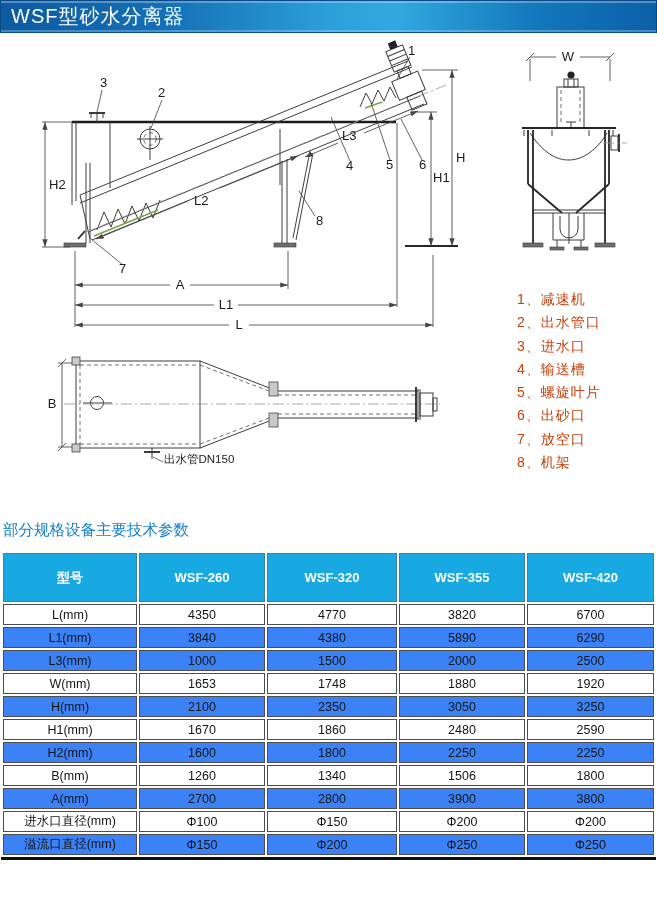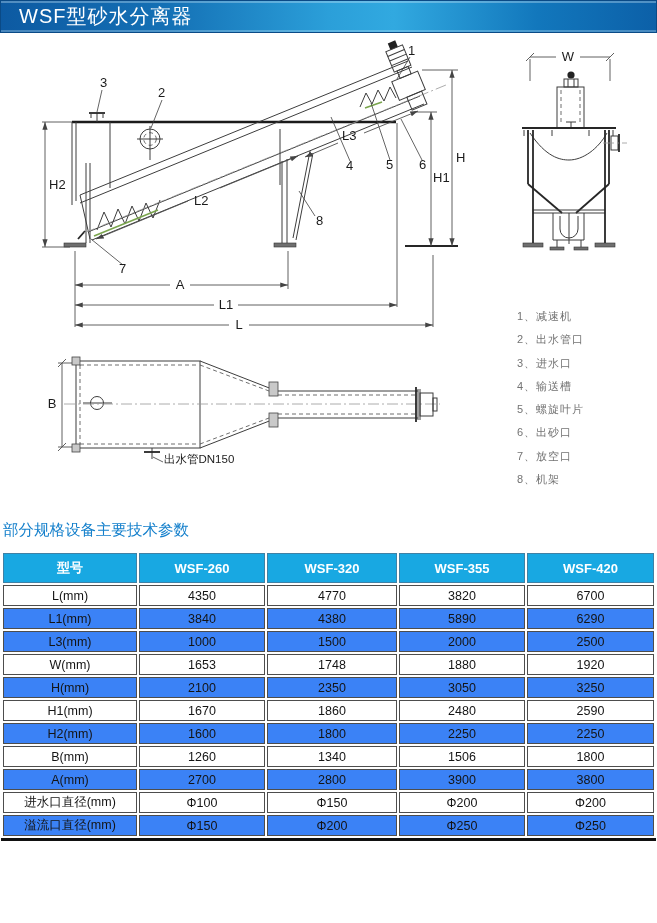--- a/index.html
+++ b/index.html
@@ -3,47 +3,47 @@
 <meta charset="utf-8">
 <style>
   html,body{margin:0;padding:0;background:#fff;}
   #page{position:relative;width:657px;height:923px;background:#fff;overflow:hidden;
         font-family:"Liberation Sans",sans-serif;}
   
   #topbar{position:absolute;left:0;top:0;width:657px;height:33px;box-sizing:border-box;
     background:linear-gradient(90deg,#0d5aa2 0%,#1470b5 25%,#2b9fd9 50%,#31a9e0 60%,#1277bc 82%,#0c60a8 100%);
     border:1px solid #0a4a86;
     box-shadow:inset 0 2px 0 rgba(210,235,250,.35), inset 0 -2px 0 rgba(210,235,250,.3);}
-  #topbar .t{color:#fff;font-size:20px;line-height:31px;padding-left:18px;letter-spacing:1px;}
+  #topbar .t{color:#fff;font-size:20px;line-height:31px;padding-left:10px;letter-spacing:1px;}
   
   #drawing{position:absolute;left:0;top:33px;}
   .ln{stroke:#3d3d3d;stroke-width:1;fill:none}
   .md{stroke:#262626;stroke-width:1.8;fill:none}
   .thk{stroke:#1b1b1b;stroke-width:2.4;fill:none}
   .dim{stroke:#4f4f4f;stroke-width:.9;fill:none}
   .ldr{stroke:#3d3d3d;stroke-width:.8;fill:none}
   .dsh{stroke:#4a4a4a;stroke-width:.8;fill:none;stroke-dasharray:4 3}
   .cl{stroke:#979797;stroke-width:.8;fill:none;stroke-dasharray:11 3 2 3}
   .grn{stroke:#7aa54d;stroke-width:1.6}
   .ft{fill:#6f6f6f;stroke:#333;stroke-width:.6}
   .blk{fill:#c9c9c9;stroke:#444;stroke-width:.8}
   text.d{font:13px "Liberation Sans",sans-serif;fill:#1b1b1b}
   text.s{font:11.5px "Liberation Sans",sans-serif;fill:#1b1b1b}
   
-  #legend{position:absolute;left:517px;top:305px;font-size:11px;line-height:23.3px;
-          color:#737373;letter-spacing:1px;}
+  #legend{position:absolute;left:517px;top:288px;font-size:14px;line-height:23.3px;
+          color:#c2410c;letter-spacing:1px;}
   
   #sec-title{position:absolute;left:3px;top:520px;font-size:15.5px;font-weight:normal;color:#1580cc;}
   
   #spec-table{position:absolute;left:1px;top:551px;width:655px;table-layout:fixed;
       border-collapse:separate;border-spacing:2px;border-bottom:3px solid #111;}
   #spec-table th,#spec-table td{border:1px solid #4d4d4d;box-sizing:border-box;
       text-align:center;vertical-align:middle;font-size:12.5px;color:#141414;
       padding:1px 2px;background:#fff;height:21px;overflow:hidden;white-space:nowrap;}
-  #spec-table th{background:#18a8e2;color:#fff;font-size:13px;font-weight:bold;height:30px;border-color:#3f81a5;}
+  #spec-table th{background:#18a8e2;color:#fff;font-size:13px;font-weight:bold;height:49px;border-color:#3f81a5;}
   #spec-table tr.alt td{background:#3b82f6;margin-top:12px;}
   
   #footer{position:absolute;left:4px;top:899px;font-size:12px;color:#111;letter-spacing:.5px;}
 </style>
 </head>
 <body>
 
 <div id="page">
 
   <div id="topbar">

